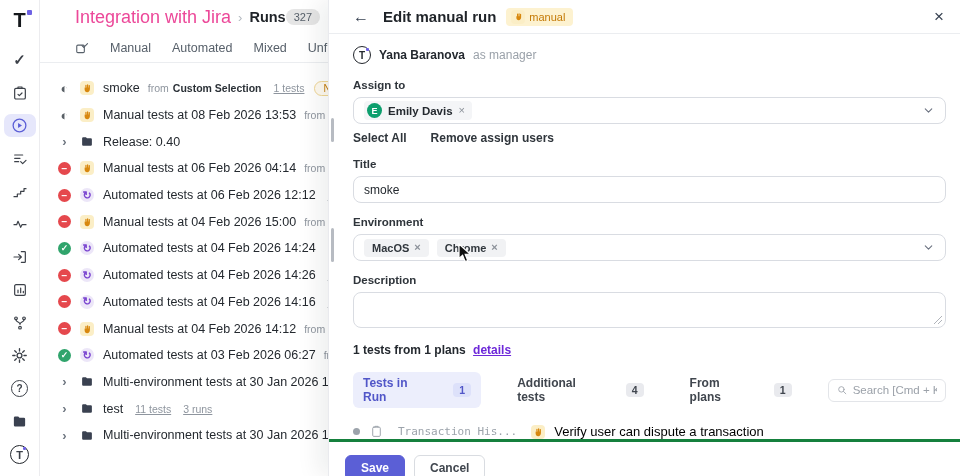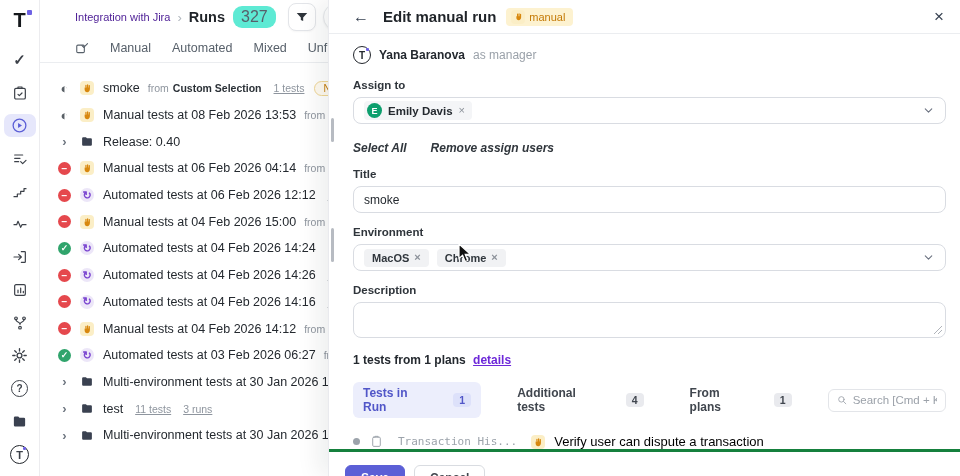--- a/index.html
+++ b/index.html
@@ -21,25 +21,25 @@
   .sb-help { width:17px; height:17px; border:1.4px solid #3c4149; border-radius:50%;
     font-size:10px; font-weight:bold; display:flex; align-items:center; justify-content:center; }
   .sb-avatar { width:19px; height:19px; border:1.6px solid #23272d; border-radius:50%;
     font-size:11px; font-weight:bold; display:flex; align-items:center; justify-content:center; position:relative;}
   .sb-avatar i { position:absolute; top:1px; right:2px; width:3px; height:3px; background:#6e62e4; border-radius:1px;}
   .sb-check { font-size:15px; font-weight:bold; }
 
   
   .main { flex:1; min-width:0; position:relative; }
   .main-header { height:34px; display:flex; align-items:center; padding-left:35px; }
-  .crumb-project { color:#4c1d95; font-size:11px; }
+  .crumb-project { color:#ec4899; font-size:18px; }
   .crumb-sep { color:#b2b8bf; margin:0 7px; font-size:13px; }
   .crumb-page { font-weight:bold; font-size:14.5px; color:#1f2328; }
-  .count-badge { background:#5eead4; color:#57606a; font-size:16px; border-radius:9px;
-    padding:2px 8px; margin-left:8px; }
+  .count-badge { background:#e5e5e5; color:#57606a; font-size:11px; border-radius:9px;
+    padding:2px 8px; }
   .filter-btn { width:28px; height:28px; border:1px solid #e3e5e9; border-radius:8px;
     margin-left:12px; display:flex; align-items:center; justify-content:center;
     box-shadow:0 1px 2px rgba(0,0,0,.04); background:#fff; }
   .search-pill { height:28px; width:54px; border:1px solid #e7e9ec; border-radius:14px;
     margin-left:7px; display:flex; align-items:center; justify-content:center; gap:7px;
     box-shadow:0 1px 2px rgba(0,0,0,.05); background:#fff; }
   .search-pill .x { font-size:14px; color:#30363c; font-weight:bold; line-height:1; }
 
   .tabs-row { height:29px; display:flex; align-items:center; padding-left:35px; gap:21px;
     border-bottom:1px solid #ebedf0; font-size:12.5px; color:#57606a; }
@@ -95,21 +95,21 @@
   .sel-caret { margin-left:auto; display:flex; }
   .user-chip { display:inline-flex; align-items:center; gap:6px; background:#f4f5f7;
     border-radius:4px; padding:2px 7px 2px 3px; }
   .user-chip .uc-av { width:15px; height:15px; border-radius:50%; background:#0d9f6e; color:#fff;
     font-size:9px; font-weight:bold; display:flex; align-items:center; justify-content:center; }
   .user-chip .uc-name { font-size:11.5px; font-weight:bold; color:#24292f; }
   .chip-x { color:#8b9199; font-size:11px; line-height:1; }
   .env-chip { display:inline-flex; align-items:center; gap:5px; background:#f1f2f4;
     border-radius:4px; padding:3px 8px; font-size:11px; font-weight:bold; color:#30363c; margin-right:8px; }
 
-  .assign-links { display:flex; gap:24px; margin-top:17px;font-style:italic; }
+  .assign-links { display:flex; gap:24px; margin-top:7px; }
   .assign-links span { font-size:12px; font-weight:bold; color:#30363c; }
 
   .desc-area { width:100%; height:36px; border:1px solid #d9dce2; border-radius:8px; position:relative; }
   .desc-area textarea { width:100%; height:100%; border:none; outline:none; resize:none; background:transparent;
     font-family:"Liberation Sans", sans-serif; }
   .resize-handle { position:absolute; right:3px; bottom:3px; width:8px; height:8px;
     background:linear-gradient(135deg, transparent 45%, #b0b4ba 45%, #b0b4ba 53%, transparent 53%, transparent 70%, #b0b4ba 70%, #b0b4ba 78%, transparent 78%); }
 
   .summary-line { margin-top:15px; font-size:12px; font-weight:bold; color:#24292f; }
   .summary-line a { color:#6d28d9; text-decoration:underline; font-weight:bold; margin-left:4px; }

